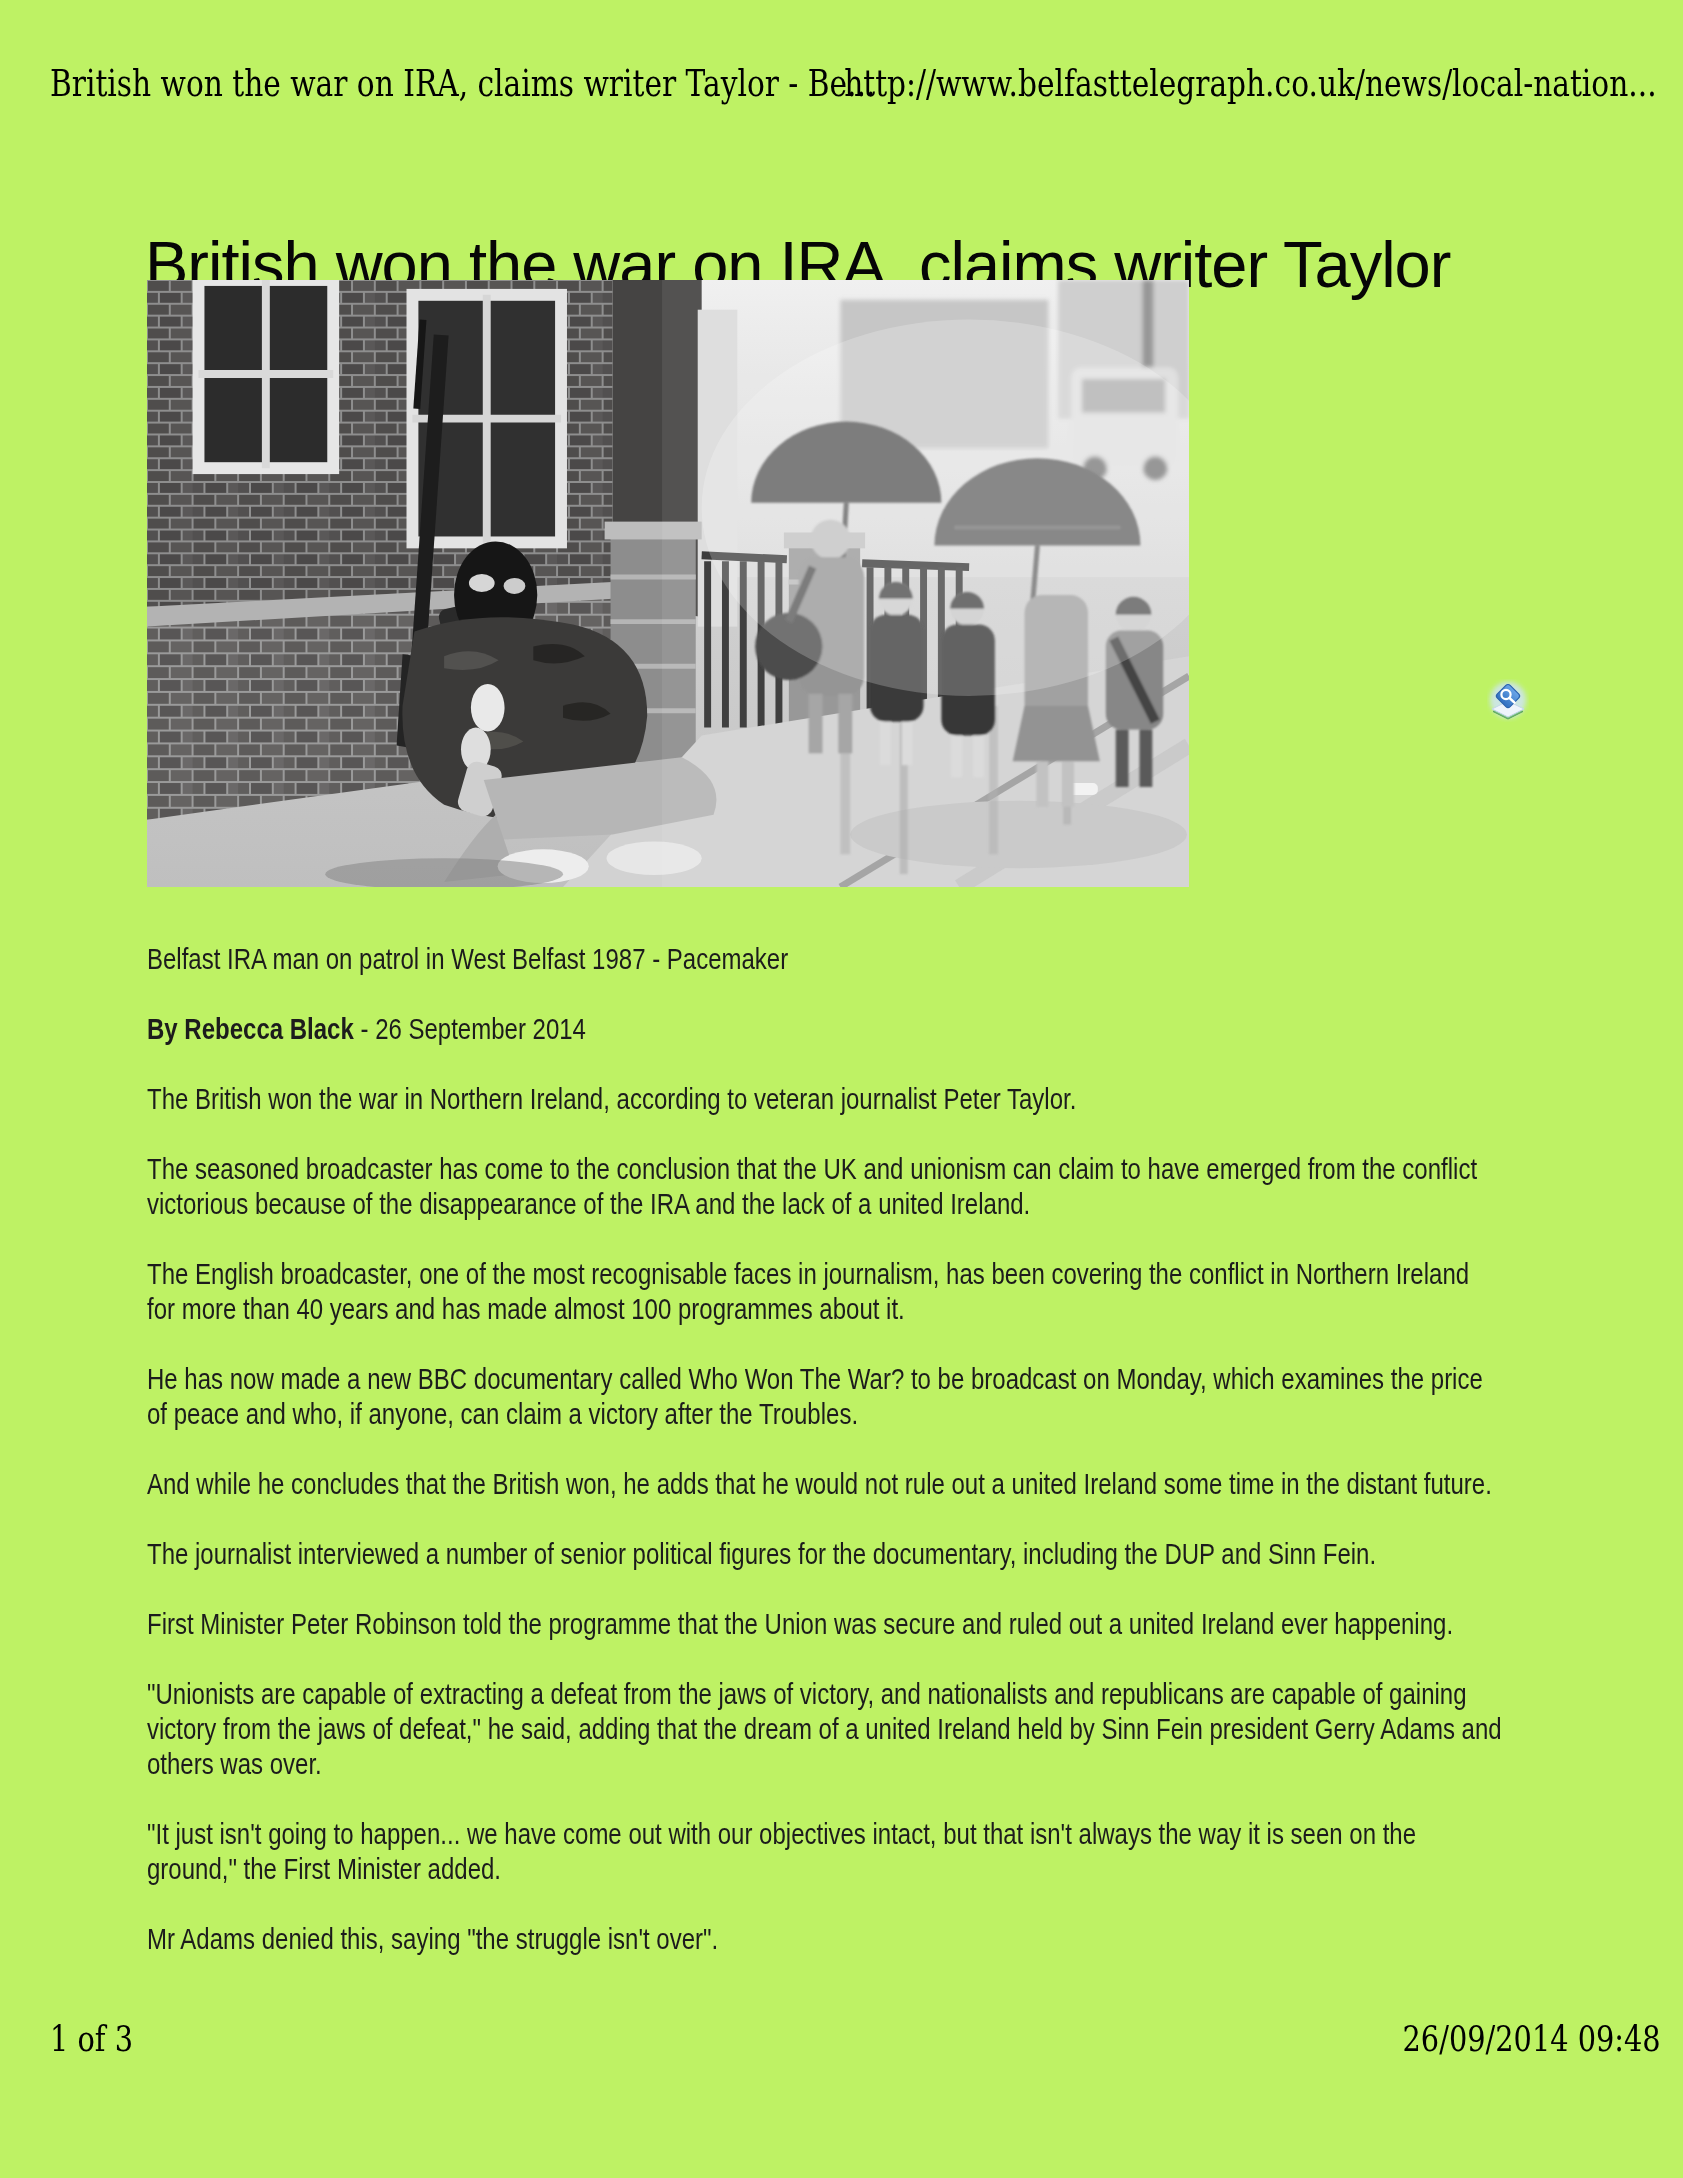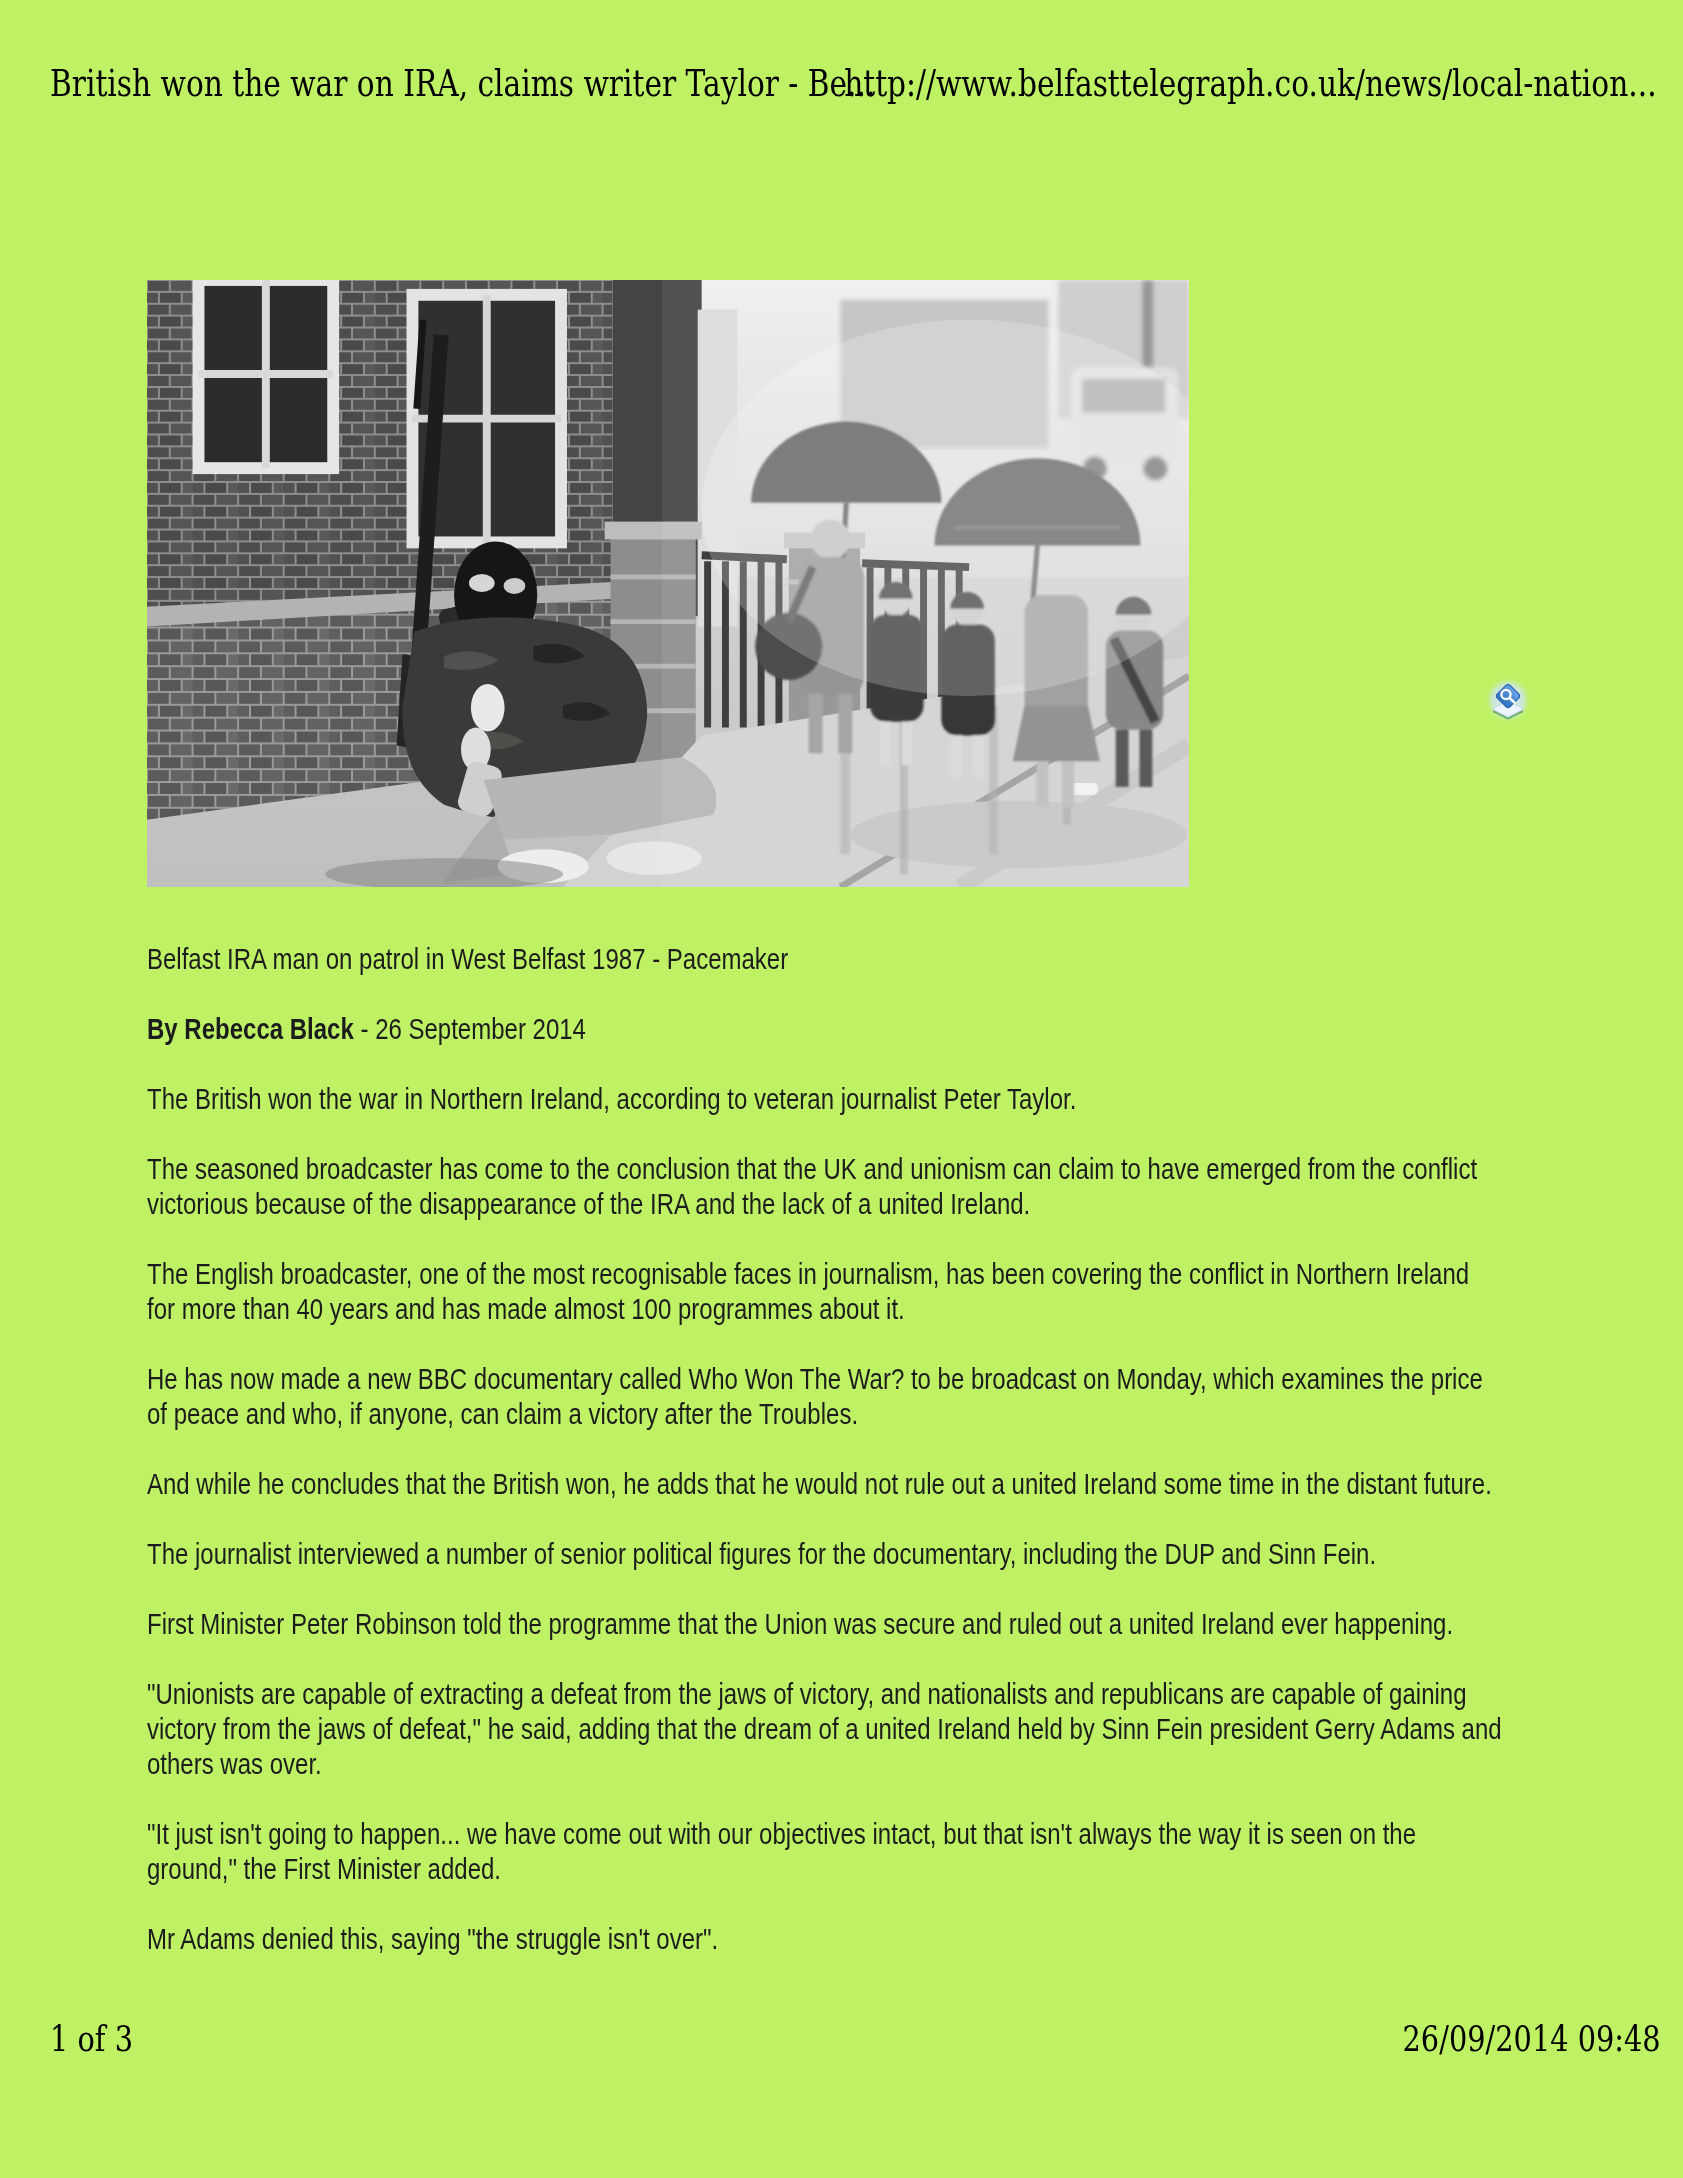--- a/index.html
+++ b/index.html
@@ -35,20 +35,21 @@
   .article .byline b{font-weight:700;}
 </style>
 </head>
 <body>
 
 <div id="page">
 
   <div class="runhead rh-left">British won the war on IRA, claims writer Taylor - Be...</div>
   <div class="runhead rh-right">http://www.belfasttelegraph.co.uk/news/local-nation...</div>
 
+  <h1 class="headline">British won the war on IRA, claims writer Taylor</h1>
 
   <div class="photo">
     <svg viewBox="0 0 1052 613" preserveAspectRatio="none">
       <defs>
         <pattern id="brick" width="46" height="24" patternUnits="userSpaceOnUse">
           <rect width="46" height="24" fill="#8e8e8e"></rect>
           <rect x="1" y="1" width="21" height="10" fill="#4f4d4c"></rect>
           <rect x="24" y="1" width="21" height="10" fill="#575554"></rect>
           <rect x="-10" y="13" width="21" height="10" fill="#525050"></rect>
           <rect x="13" y="13" width="21" height="10" fill="#4b4949"></rect>

